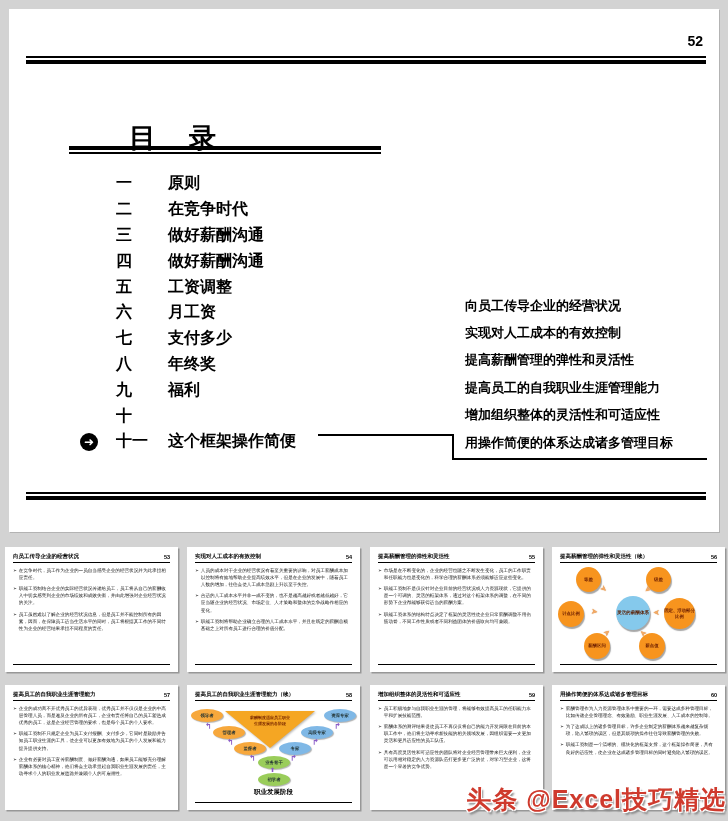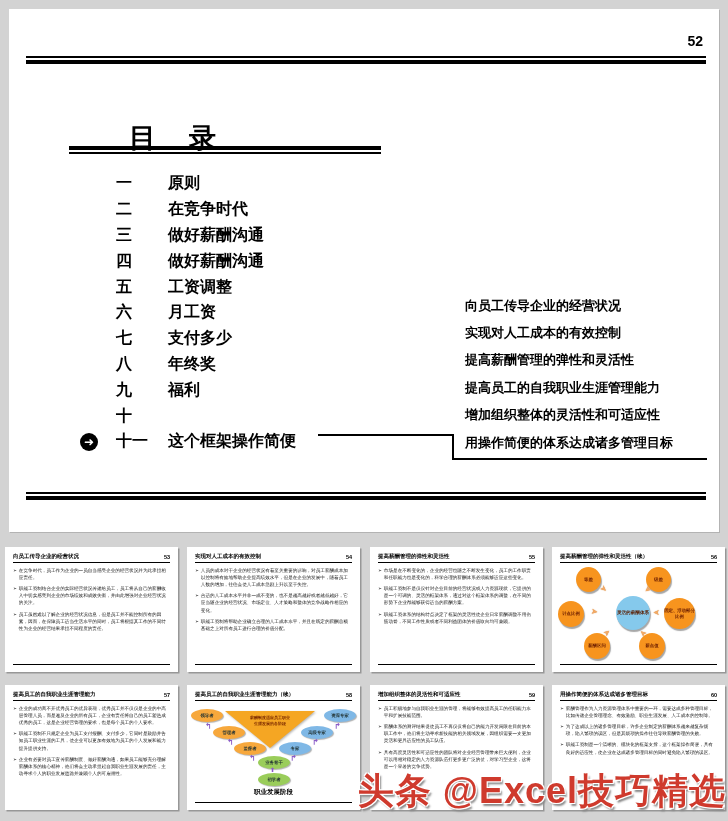--- a/index.html
+++ b/index.html
@@ -49,21 +49,21 @@
     border-left:45px solid transparent;border-right:45px solid transparent;border-top:37px solid #F5A623;
     filter:drop-shadow(1px 1px 1px rgba(0,0,0,.3));}
   .tri-text{position:absolute;left:42px;top:30px;width:82px;text-align:center;font-size:4px;line-height:1.4;
     color:#7d2b00;font-weight:bold;}
   .ell{position:absolute;width:32px;height:13px;border-radius:50%;display:flex;align-items:center;justify-content:center;
     font-size:4.4px;font-weight:bold;box-shadow:1px 1px 1px rgba(0,0,0,.3);color:#233;}
   .ell-orange{background:#F7A83C;} .ell-green{background:#9ACD5A;} .ell-blue{background:#7FB8E6;}
   .cv-arrow{position:absolute;color:#8a5bc7;font-size:8px;font-weight:bold;line-height:1;}
   .career-caption{position:absolute;left:0;right:0;top:103px;text-align:center;font-size:6.5px;font-weight:bold;}
   
-  .watermark{position:absolute;right:2px;bottom:5px;font-size:36px;font-weight:bold;color:#cf3a2d;letter-spacing:1px;
+  .watermark{position:absolute;right:2px;bottom:5px;font-size:25px;font-weight:bold;color:#cf3a2d;letter-spacing:1px;
     text-shadow:-1px -1px 0 #fff,1px -1px 0 #fff,-1px 1px 0 #fff,1px 1px 0 #fff,2px 3px 2px #8a8a8a;white-space:nowrap;text-align:right;}
 </style>
 </head>
 <body>
 
 <div class="main-slide">
   <div class="page-num">52</div>
   <div class="top-rule"></div>
   <div class="slide-title">目　录</div>
   <div class="title-rule"></div>

